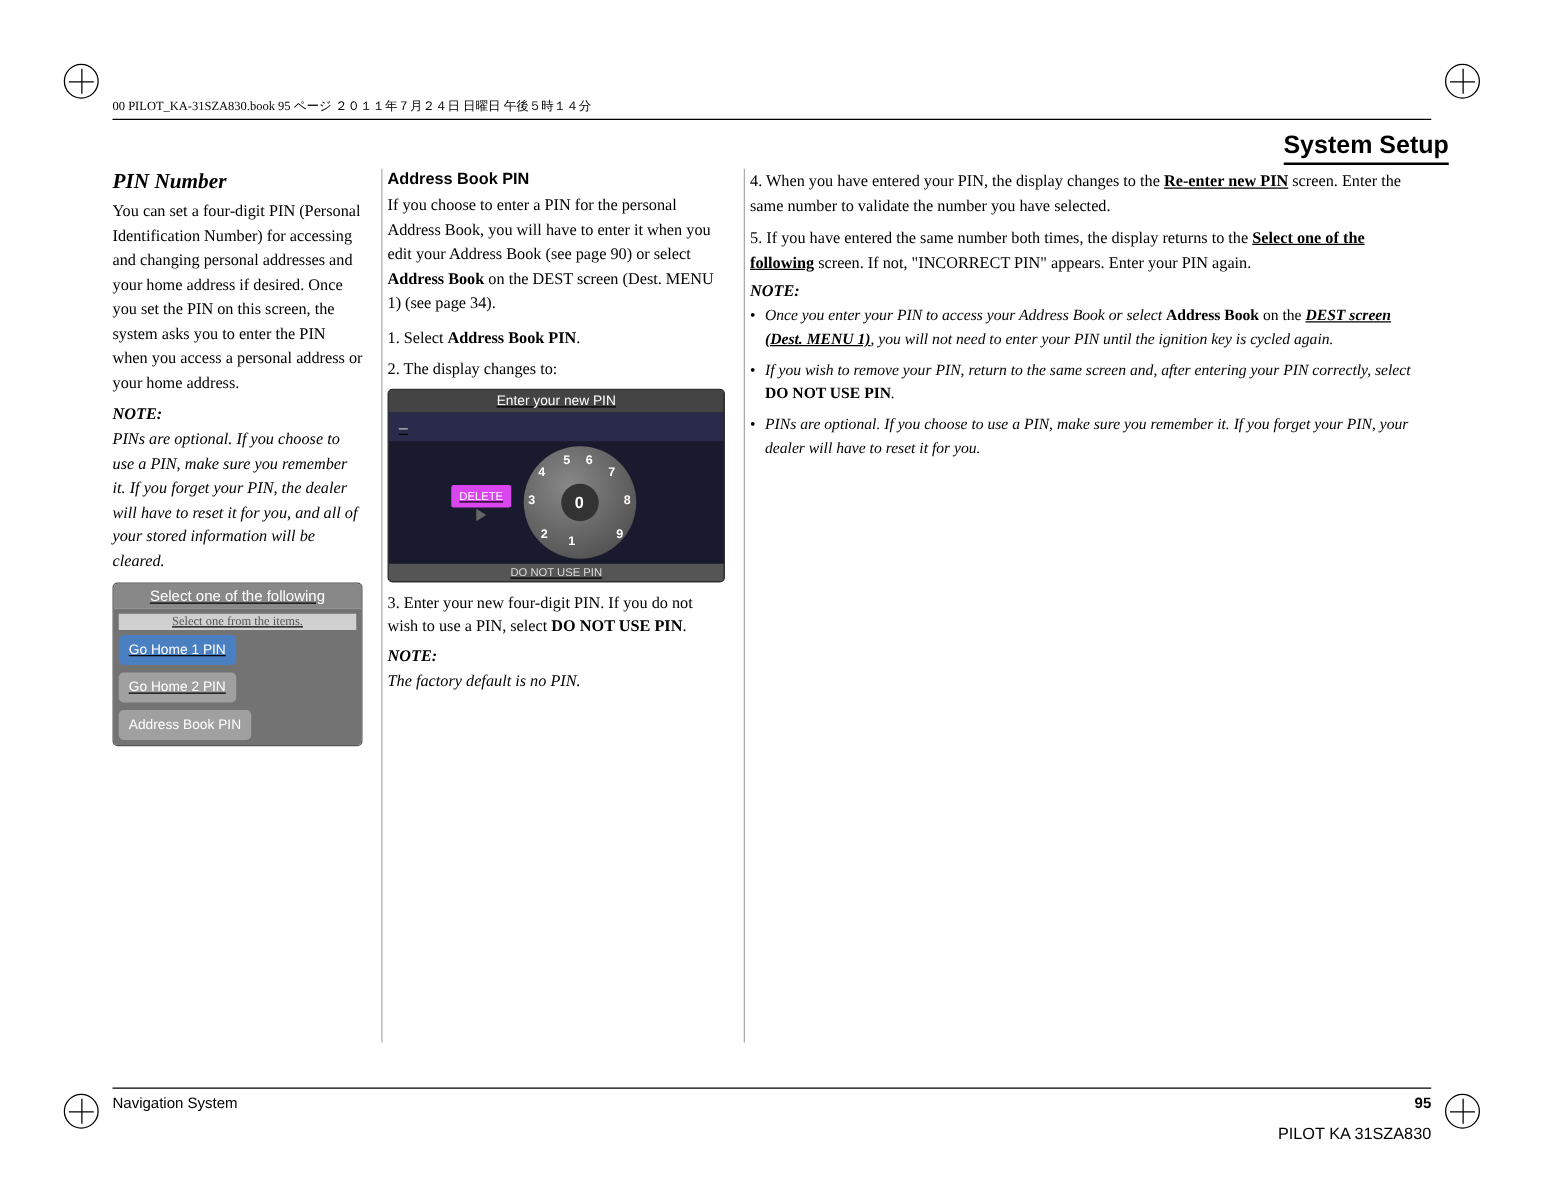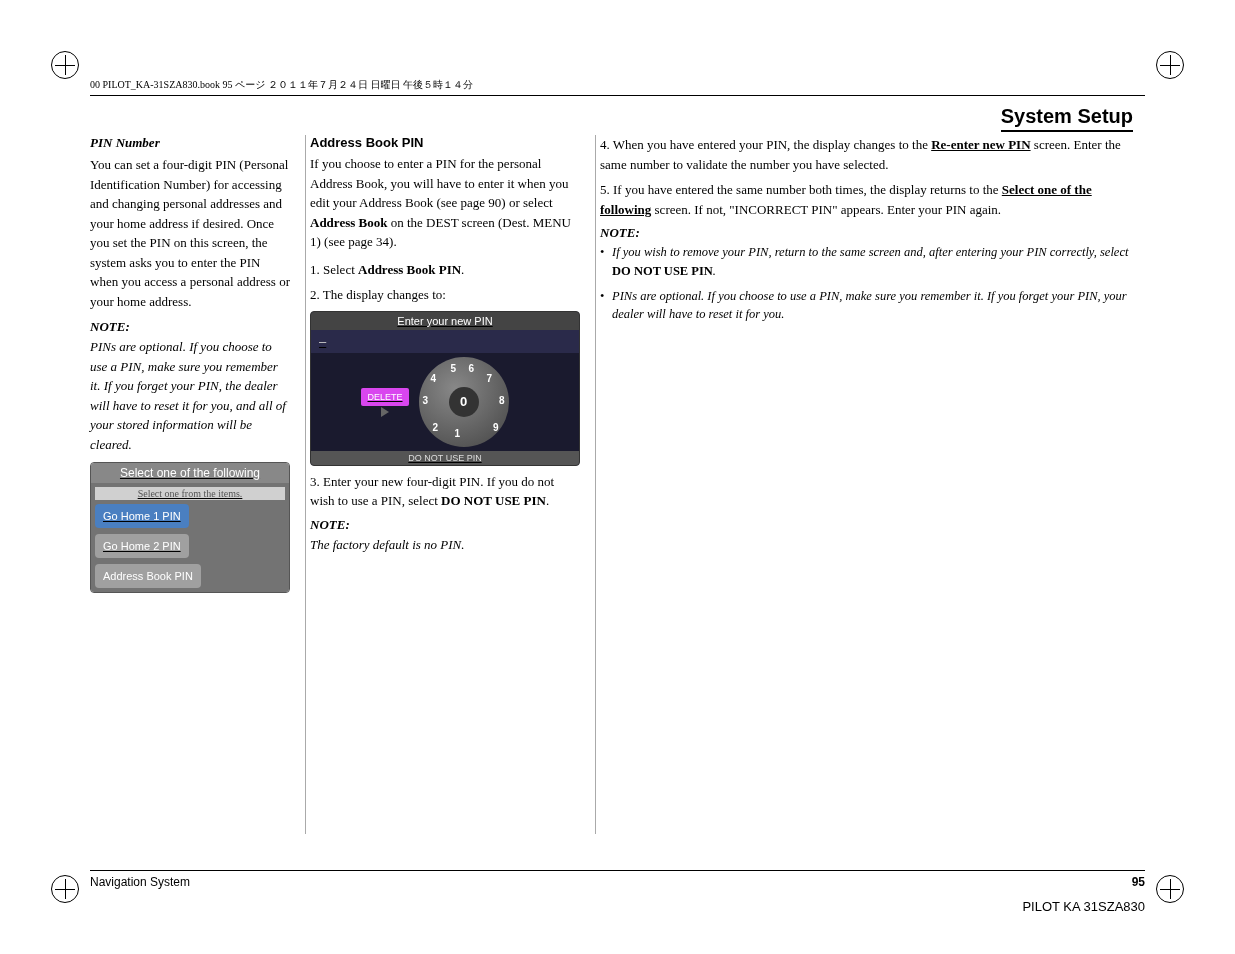--- a/index.html
+++ b/index.html
@@ -75,21 +75,21 @@
       padding-bottom: 3px;
       display: flex;
       align-items: center;
       gap: 8px;
     }
 
     
     .page-title-bar {
       position: absolute;
       top: 105px;
-      right: 102px;
+      right: 76px;
       text-align: right;
     }
     .page-title-bar h1 {
       font-size: 20px;
       font-weight: bold;
       font-family: Arial, sans-serif;
     }
     .title-underline {
       height: 2px;
       background: #000;
@@ -120,21 +120,21 @@
     }
 
     
     .right-column {
       flex: 1;
     }
 
     .section-title {
       font-style: italic;
       font-weight: bold;
-      font-size: 13px;
+      font-size: 17px;
       margin-bottom: 4px;
     }
 
     .body-text {
       font-size: 13px;
       line-height: 1.5;
       margin-bottom: 8px;
     }
 
     .note-label {
@@ -490,20 +490,23 @@
     <div class="right-column">
       <div class="step-text">
         4. When you have entered your PIN, the display changes to the <span class="bold-underline">Re-enter new PIN</span> screen. Enter the same number to validate the number you have selected.
       </div>
       <div class="step-text">
         5. If you have entered the same number both times, the display returns to the <span class="bold-underline">Select one of the following</span> screen. If not, "INCORRECT PIN" appears. Enter your PIN again.
       </div>
       <div class="note-label">NOTE:</div>
       <ul class="bullet-list">
         <li>
+          Once you enter your PIN to access your Address Book or select <span style="font-style:normal; font-weight:bold;">Address Book</span> <span style="font-style:normal;">on the</span> <span class="bold-underline">DEST screen (Dest. MENU 1)</span>, you will not need to enter your PIN until the ignition key is cycled again.
+        </li>
+        <li>
           If you wish to remove your PIN, return to the same screen and, after entering your PIN correctly, select <span style="font-style:normal; font-weight:bold;">DO NOT USE PIN</span>.
         </li>
         <li>
           PINs are optional. If you choose to use a PIN, make sure you remember it. If you forget your PIN, your dealer will have to reset it for you.
         </li>
       </ul>
     </div>
 
   </div>
 

